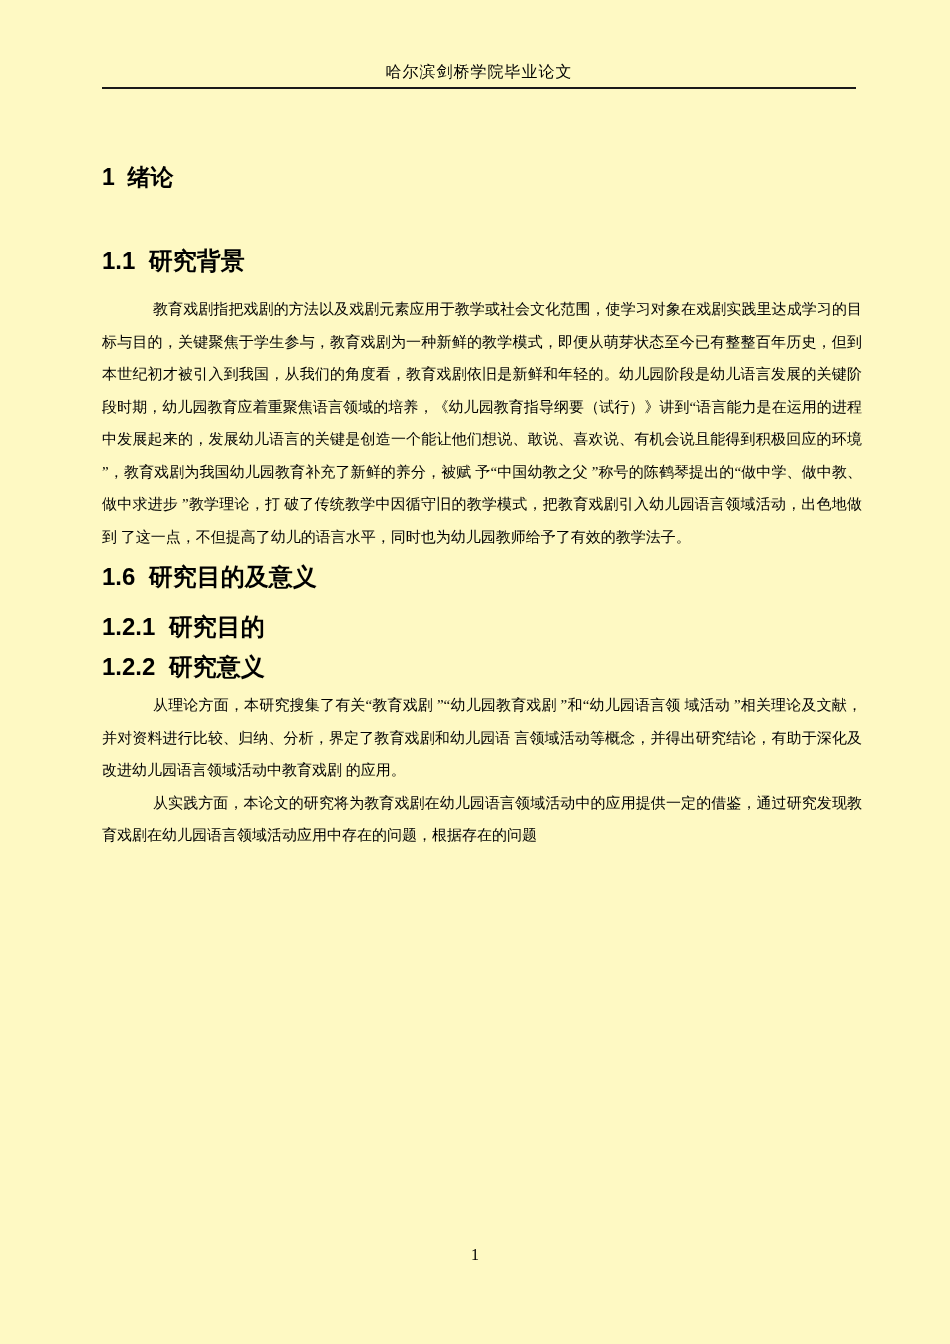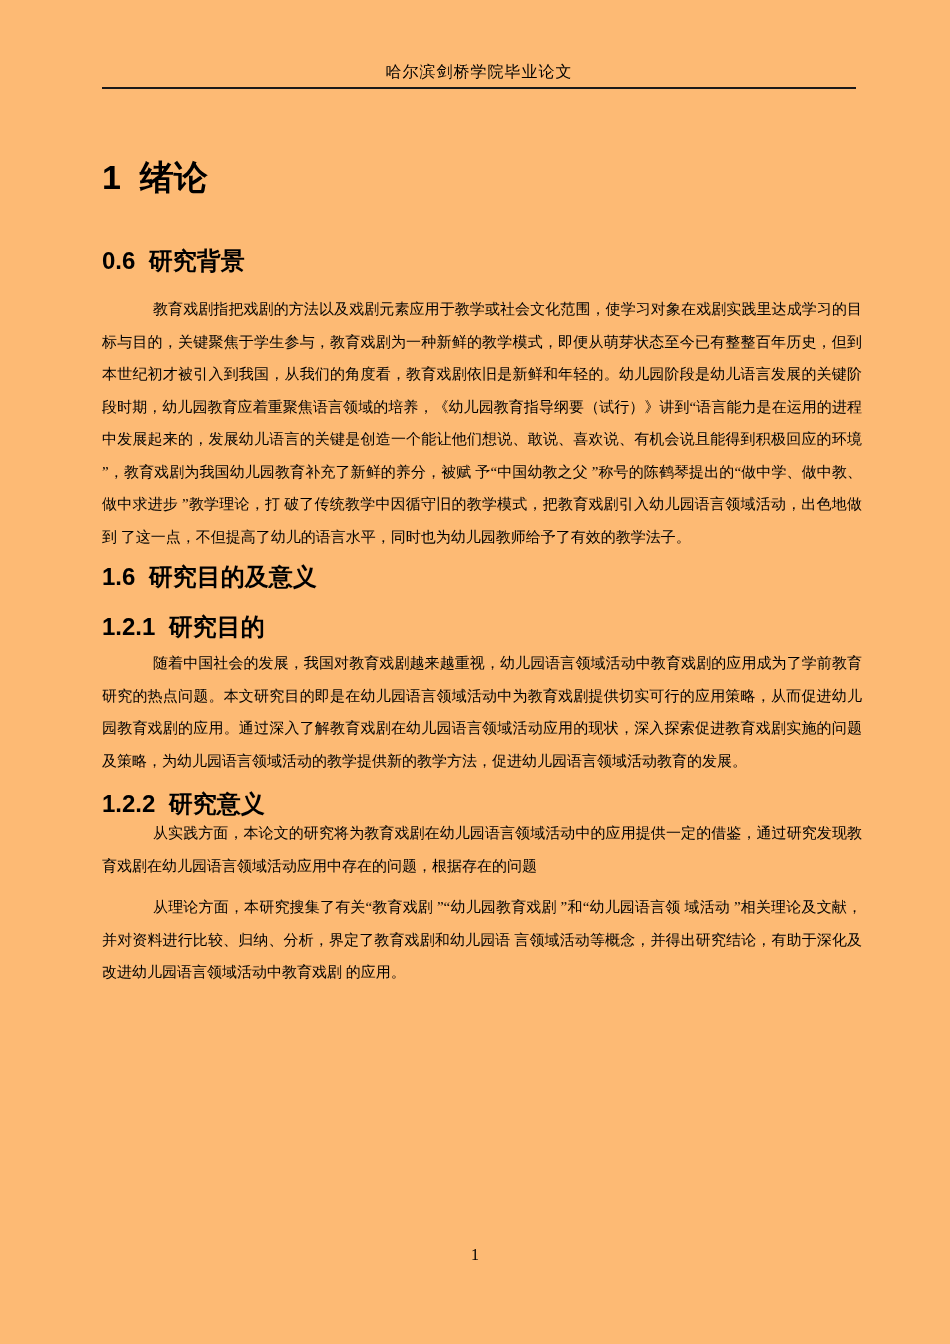--- a/index.html
+++ b/index.html
@@ -1,20 +1,20 @@
 <!DOCTYPE html>
 <html lang="zh"><head>
 <meta charset="utf-8">
 <style>
   html, body { margin:0; padding:0; background:#ffffff; }
   .page {
     position:relative;
     width:950px;
     height:1344px;
-    background:#fdba74;
+    background:#fef9c3;
     color:#000000;
     overflow:hidden;
     font-family:"Liberation Serif","DejaVu Serif",serif;
   }
   .header {
     position:absolute;
     left:102px;
     top:62px;
     width:754px;
     text-align:center;
@@ -31,21 +31,21 @@
     width:760px;
   }
   h1, h2, h3 {
     font-family:"Liberation Sans","DejaVu Sans",sans-serif;
     font-weight:bold;
     color:#000;
     white-space:pre-wrap;
   }
   h1.chapter-title {
     margin:71px 0 0 0;
-    font-size:34px;
+    font-size:23px;
     line-height:34px;
   }
   h2 { font-size:24px; line-height:30px; }
   #sec-1-1 { margin:52px 0 0 0; }
   #sec-1-2 { margin:9px 0 0 0; }
   h3 { font-size:24px; line-height:26px; }
   #sec-1-2-1 { margin:22px 0 0 0; }
   #sec-1-2-2 { margin:14px 0 0 0; }
   p.body-para {
     margin:0;
@@ -75,33 +75,32 @@
 <div class="page">
 
   <div class="header">
     <span>哈尔滨剑桥学院毕业论文</span>
   </div>
 
   <div class="content">
 
     <h1 class="chapter-title">1  绪论</h1>
 
-    <h2 id="sec-1-1">0.6  研究背景</h2>
+    <h2 id="sec-1-1">1.1  研究背景</h2>
 
     <p class="body-para p-1-1">教育戏剧指把戏剧的方法以及戏剧元素应用于教学或社会文化范围，使学习对象在戏剧实践里达成学习的目标与目的，关键聚焦于学生参与，教育戏剧为一种新鲜的教学模式，即便从萌芽状态至今已有整整百年历史，但到本世纪初才被引入到我国，从我们的角度看，教育戏剧依旧是新鲜和年轻的。幼儿园阶段是幼儿语言发展的关键阶段时期，幼儿园教育应着重聚焦语言领域的培养，《幼儿园教育指导纲要（试行）》讲到“语言能力是在运用的进程中发展起来的，发展幼儿语言的关键是创造一个能让他们想说、敢说、喜欢说、有机会说且能得到积极回应的环境 ”，教育戏剧为我国幼儿园教育补充了新鲜的养分，被赋 予“中国幼教之父 ”称号的陈鹤琴提出的“做中学、做中教、做中求进步 ”教学理论，打 破了传统教学中因循守旧的教学模式，把教育戏剧引入幼儿园语言领域活动，出色地做到 了这一点，不但提高了幼儿的语言水平，同时也为幼儿园教师给予了有效的教学法子。</p>
 
     <h2 id="sec-1-2">1.6  研究目的及意义</h2>
 
     <h3 id="sec-1-2-1">1.2.1  研究目的</h3>
 
-    <p class="body-para p-1-2-1">随着中国社会的发展，我国对教育戏剧越来越重视，幼儿园语言领域活动中教育戏剧的应用成为了学前教育研究的热点问题。本文研究目的即是在幼儿园语言领域活动中为教育戏剧提供切实可行的应用策略，从而促进幼儿园教育戏剧的应用。通过深入了解教育戏剧在幼儿园语言领域活动应用的现状，深入探索促进教育戏剧实施的问题及策略，为幼儿园语言领域活动的教学提供新的教学方法，促进幼儿园语言领域活动教育的发展。</p>
 
     <h3 id="sec-1-2-2">1.2.2  研究意义</h3>
 
+    <p class="body-para p-theory">从理论方面，本研究搜集了有关“教育戏剧 ”“幼儿园教育戏剧 ”和“幼儿园语言领 域活动 ”相关理论及文献，并对资料进行比较、归纳、分析，界定了教育戏剧和幼儿园语 言领域活动等概念，并得出研究结论，有助于深化及改进幼儿园语言领域活动中教育戏剧 的应用。</p>
+
     <p class="body-para p-practice">从实践方面，本论文的研究将为教育戏剧在幼儿园语言领域活动中的应用提供一定的借鉴，通过研究发现教育戏剧在幼儿园语言领域活动应用中存在的问题，根据存在的问题</p>
-
-    <p class="body-para p-theory">从理论方面，本研究搜集了有关“教育戏剧 ”“幼儿园教育戏剧 ”和“幼儿园语言领 域活动 ”相关理论及文献，并对资料进行比较、归纳、分析，界定了教育戏剧和幼儿园语 言领域活动等概念，并得出研究结论，有助于深化及改进幼儿园语言领域活动中教育戏剧 的应用。</p>
 
   </div>
 
   <div class="page-number">1</div>
 
 </div>
 
 </body></html>

